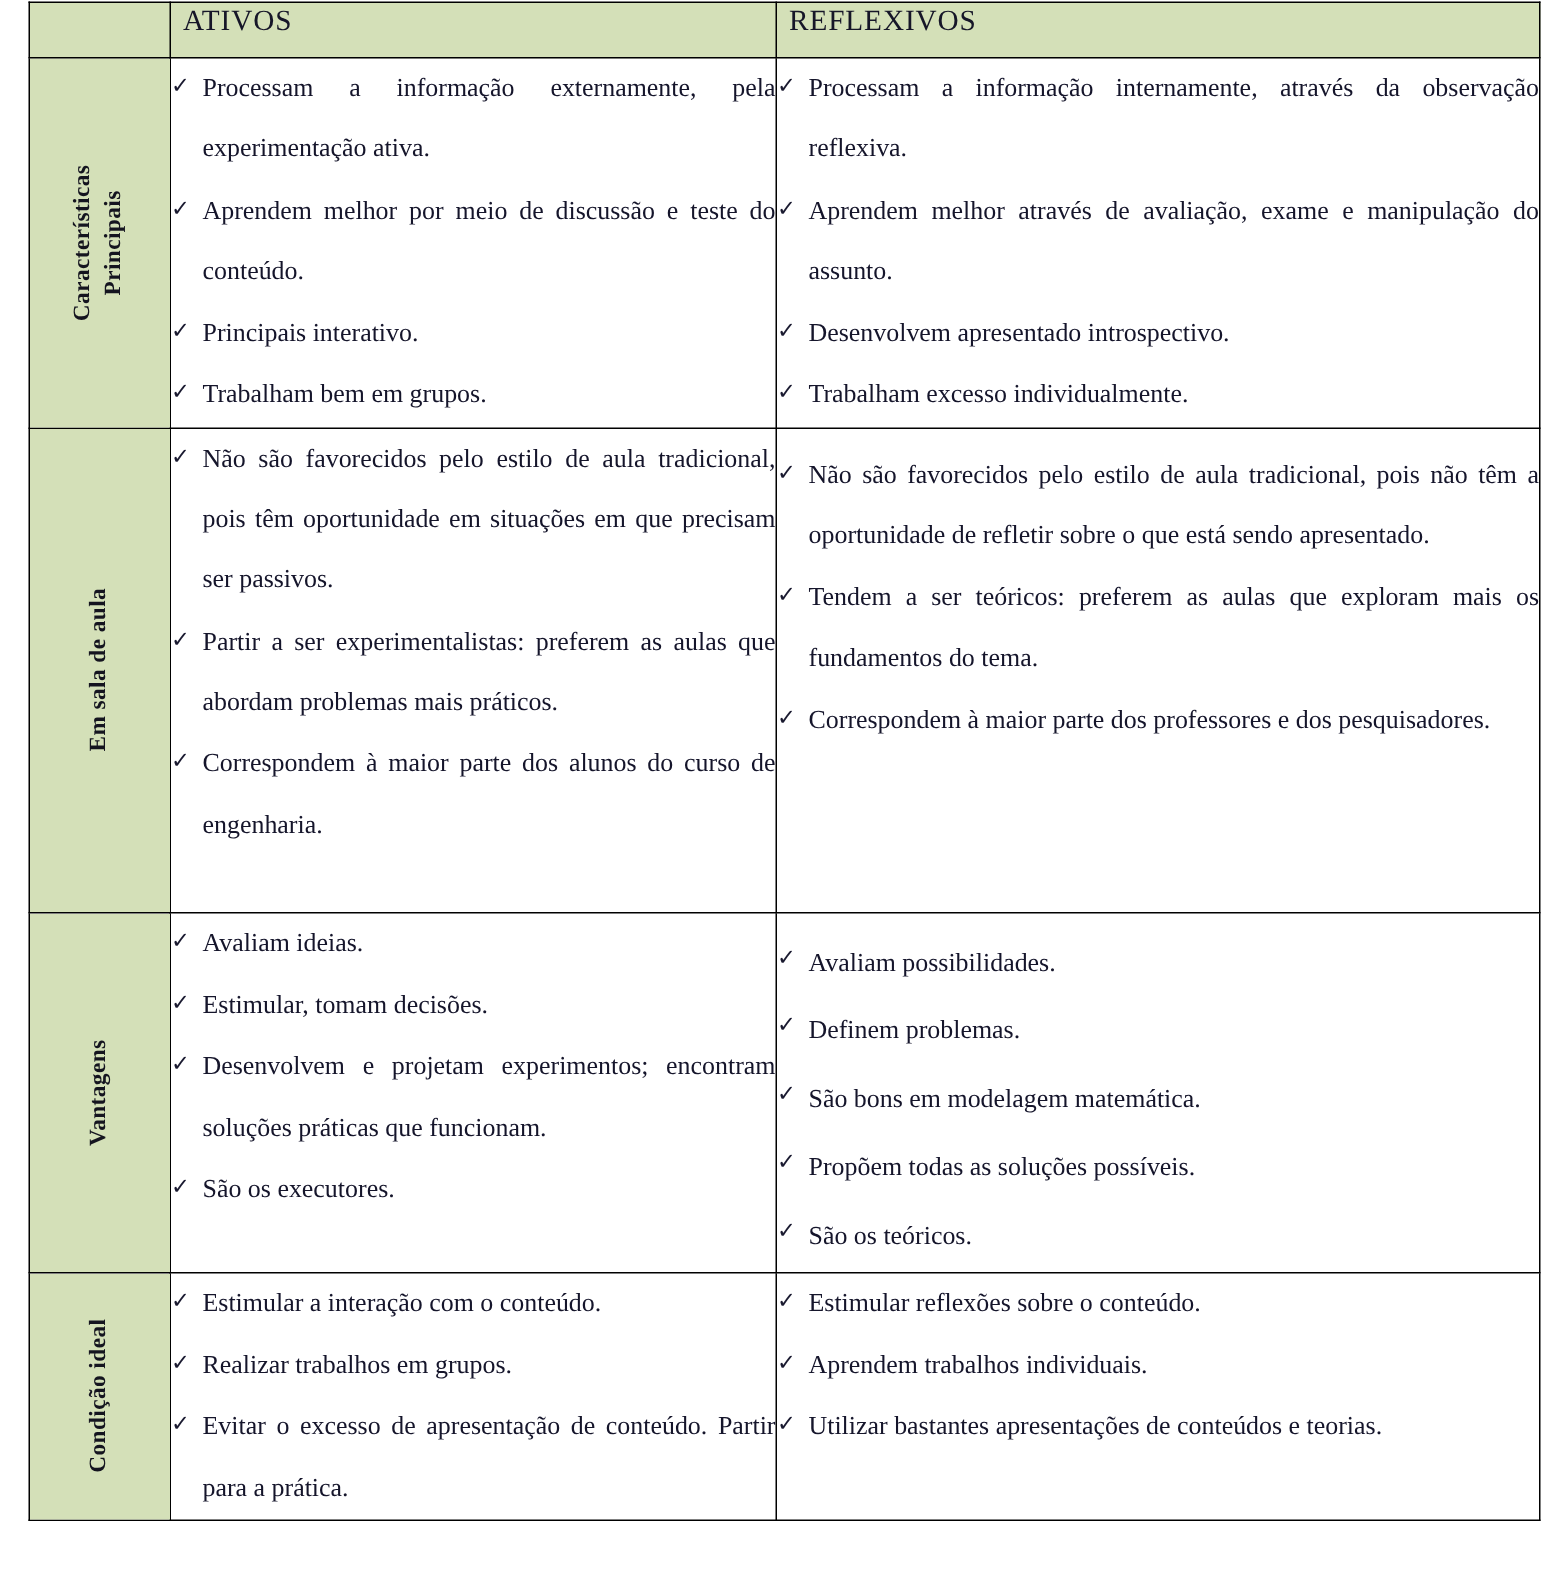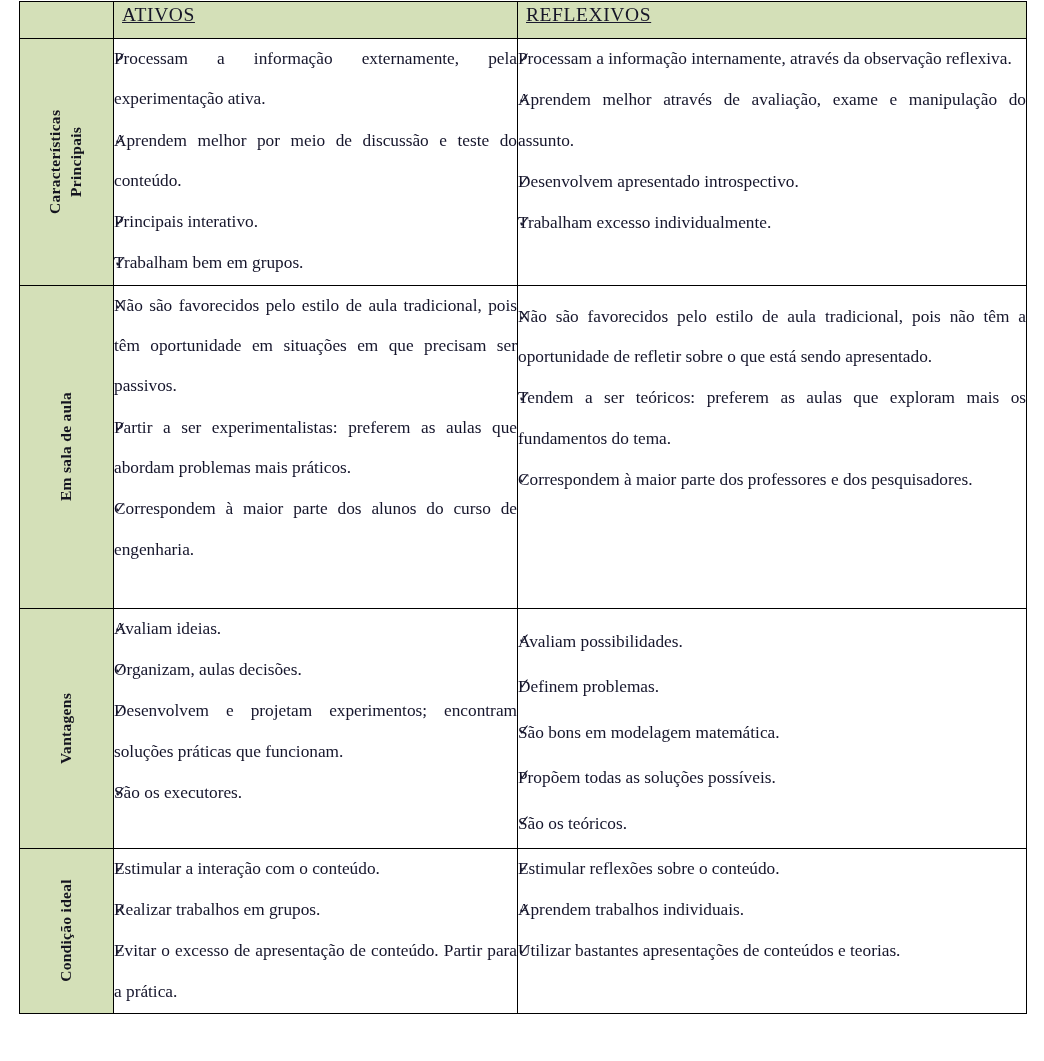--- a/index.html
+++ b/index.html
@@ -38,21 +38,20 @@
   
   col.c-label { width: 94px; }
   col.c-ativos { width: 404px; }
   col.c-reflex  { width: 509px; }
 
   
   .hdr-cell {
     background: #d4e0b8;
     height: 36px;
     vertical-align: middle;
-    text-decoration: underline;
   }
   .hdr-blank { background: #d4e0b8; }
   .hdr-text {
     font-size: 19.5px;
     letter-spacing: 0.6px;
     padding: 2px 0 0 8px;
     line-height: 1.1;
     color: #161628;
   }
 
@@ -90,20 +89,21 @@
   }
   .content-cell.pad-lg { padding-top: 11px; }
 
   ul.bullets {
     list-style: none;
     margin: 0;
     padding: 0;
   }
   ul.bullets > li {
     position: relative;
+    padding-left: 21px;
     margin: 0 0 1px 0;
     font-size: 17.3px;
     line-height: 2.32;
     text-align: justify;
     text-justify: inter-word;
     color: #15152b;
   }
   ul.bullets > li::before {
     content: "\2713";
     position: absolute;
@@ -195,21 +195,21 @@
 
       <tr class="r-vant" style="height:240px">
         <td class="label-cell">
           <div class="rot-holder">
             <div class="rot-text">Vantagens</div>
           </div>
         </td>
         <td class="content-cell">
           <ul class="bullets">
               <li>Avaliam ideias.</li>
-              <li>Organizam, aulas decisões.</li>
+              <li>Estimular, tomam decisões.</li>
               <li>Desenvolvem e projetam experimentos; encontram soluções práticas que funcionam.</li>
               <li>São os executores.</li>
             </ul>
         </td>
         <td class="content-cell airy pad-lg">
           <ul class="bullets">
               <li>Avaliam possibilidades.</li>
               <li>Definem problemas.</li>
               <li>São bons em modelagem matemática.</li>
               <li>Propõem todas as soluções possíveis.</li>

